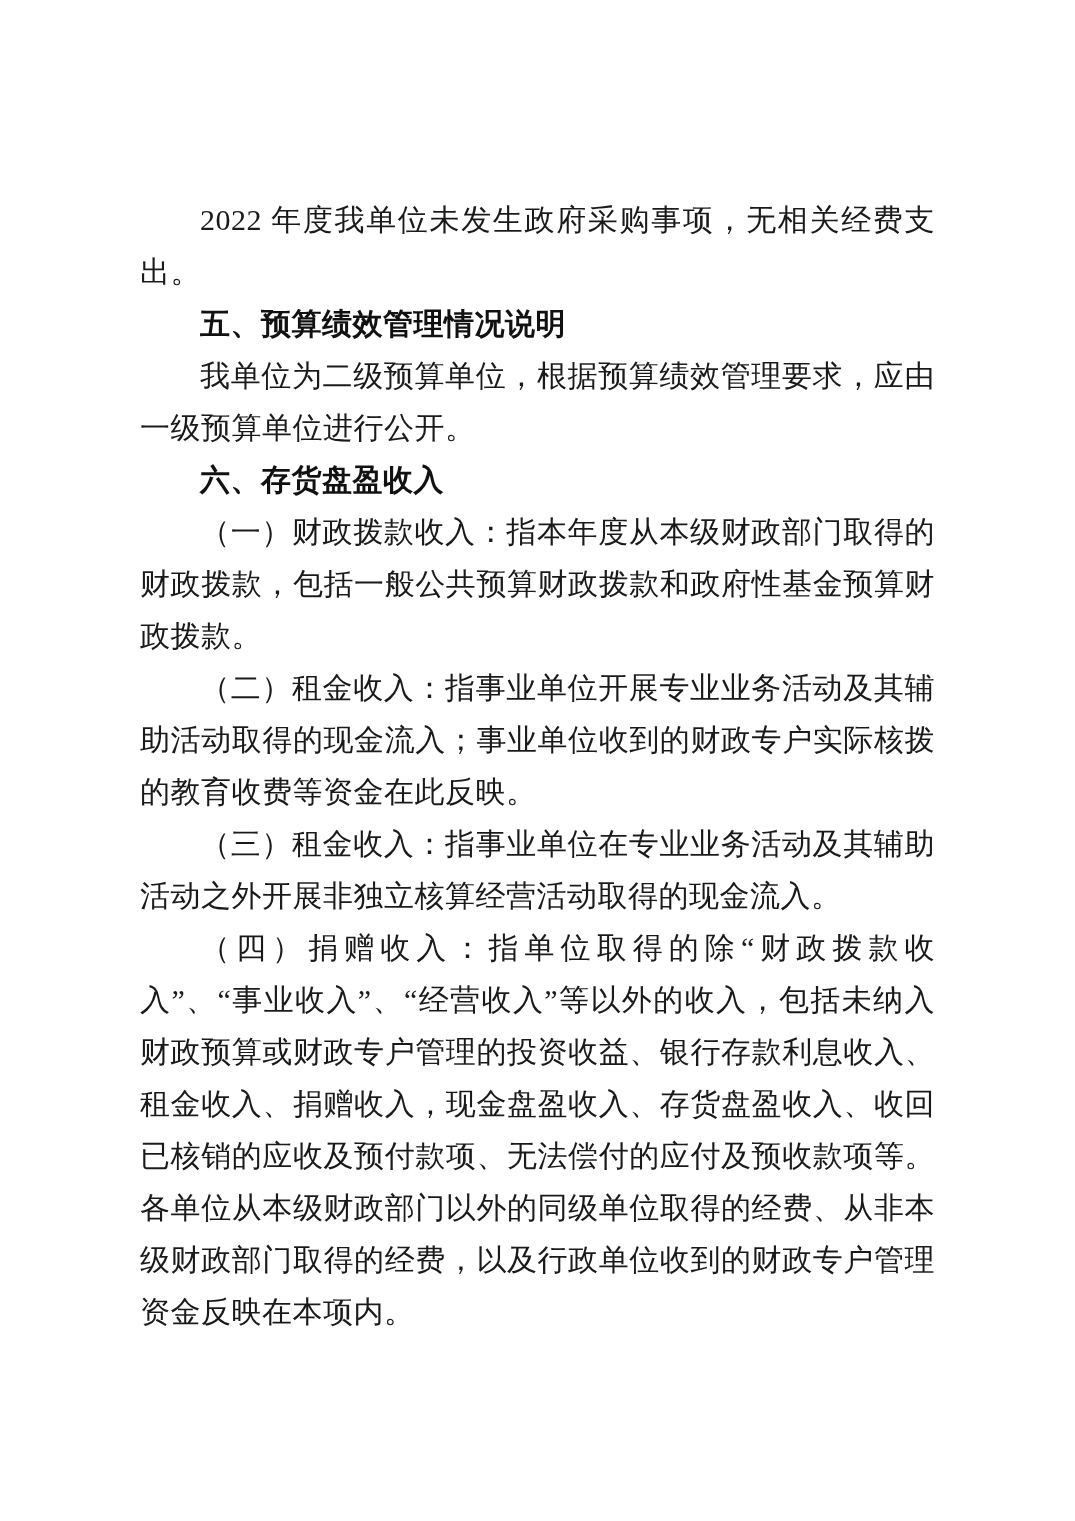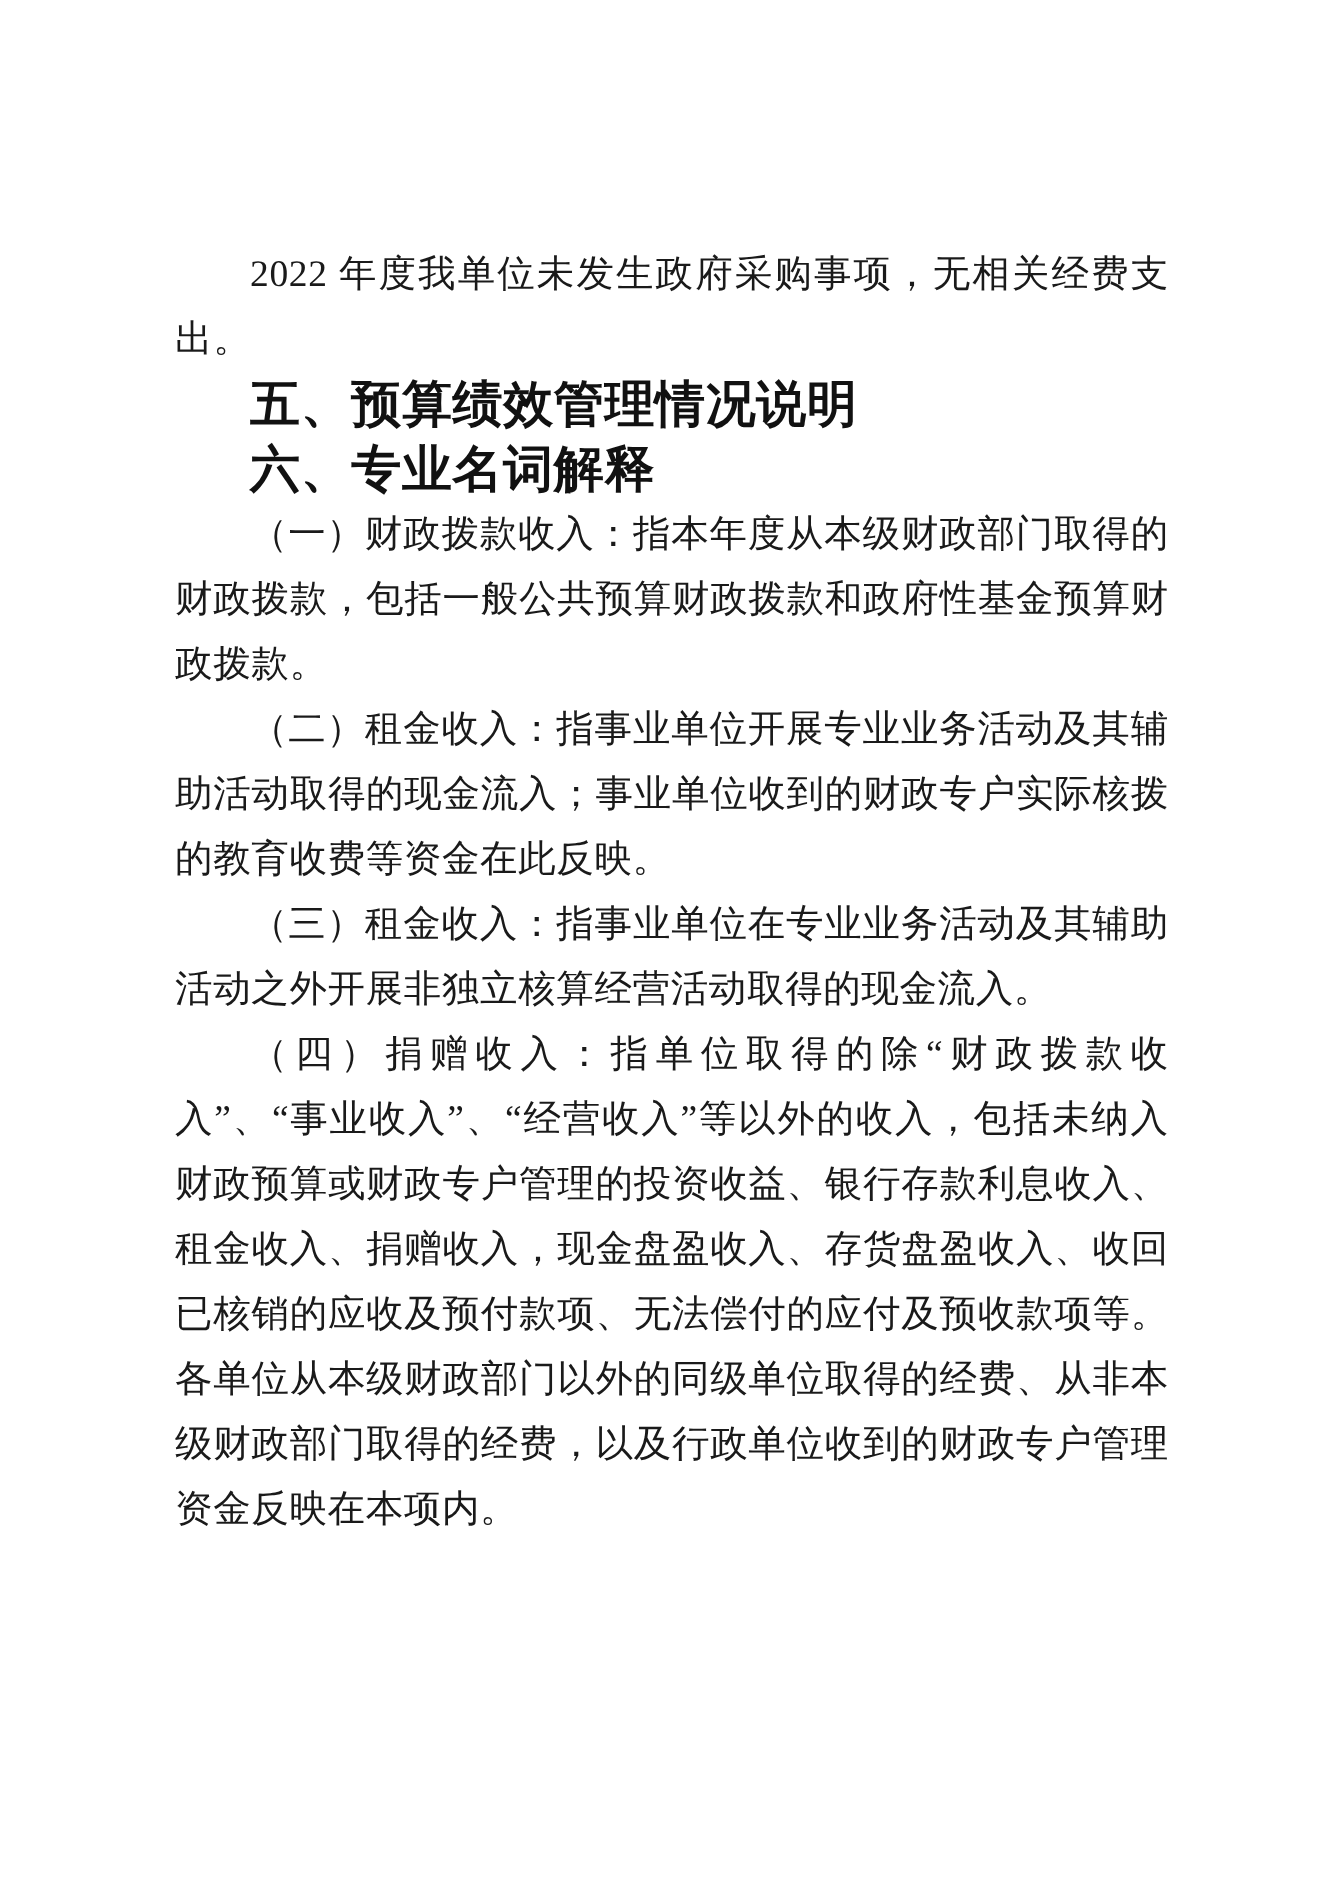--- a/index.html
+++ b/index.html
@@ -25,41 +25,42 @@
     text-align: justify;
     text-justify: inter-character;
     text-indent: 60px;
     letter-spacing: 0.5px;
     word-break: normal;
   }
   .section-heading {
     margin: 0;
     font-family: "Liberation Sans", "DejaVu Sans", sans-serif;
     font-weight: bold;
-    font-size: 40px;
+    font-size: 30px;
     line-height: 52px;
     text-indent: 60px;
     letter-spacing: 0.5px;
     color: #111111;
   }
   .def-lead {
     font-weight: normal;
   }
 </style>
 </head>
 <body>
 
 <div class="page">
 
   <p class="body-para">2022 年度我单位未发生政府采购事项，无相关经费支出。</p>
 
   <h3 class="section-heading">五、预算绩效管理情况说明</h3>
 
+  <p class="body-para">我单位为二级预算单位，根据预算绩效管理要求，应由一级预算单位进行公开。</p>
 
-  <h3 class="section-heading">六、专业名词解释</h3>
+  <h3 class="section-heading">六、存货盘盈收入</h3>
 
   <p class="body-para"><span class="def-lead">（一）财政拨款收入：</span><span class="def-body">指本年度从本级财政部门取得的财政拨款，包括一般公共预算财政拨款和政府性基金预算财政拨款。</span></p>
 
   <p class="body-para"><span class="def-lead">（二）租金收入：</span><span class="def-body">指事业单位开展专业业务活动及其辅助活动取得的现金流入；事业单位收到的财政专户实际核拨的教育收费等资金在此反映。</span></p>
 
   <p class="body-para"><span class="def-lead">（三）租金收入：</span><span class="def-body">指事业单位在专业业务活动及其辅助活动之外开展非独立核算经营活动取得的现金流入。</span></p>
 
   <p class="body-para"><span class="def-lead">（四）捐赠收入：</span><span class="def-body">指单位取得的除“财政拨款收入”、“事业收入”、“经营收入”等以外的收入，包括未纳入财政预算或财政专户管理的投资收益、银行存款利息收入、租金收入、捐赠收入，现金盘盈收入、存货盘盈收入、收回已核销的应收及预付款项、无法偿付的应付及预收款项等。各单位从本级财政部门以外的同级单位取得的经费、从非本级财政部门取得的经费，以及行政单位收到的财政专户管理资金反映在本项内。</span></p>
 
 </div>

